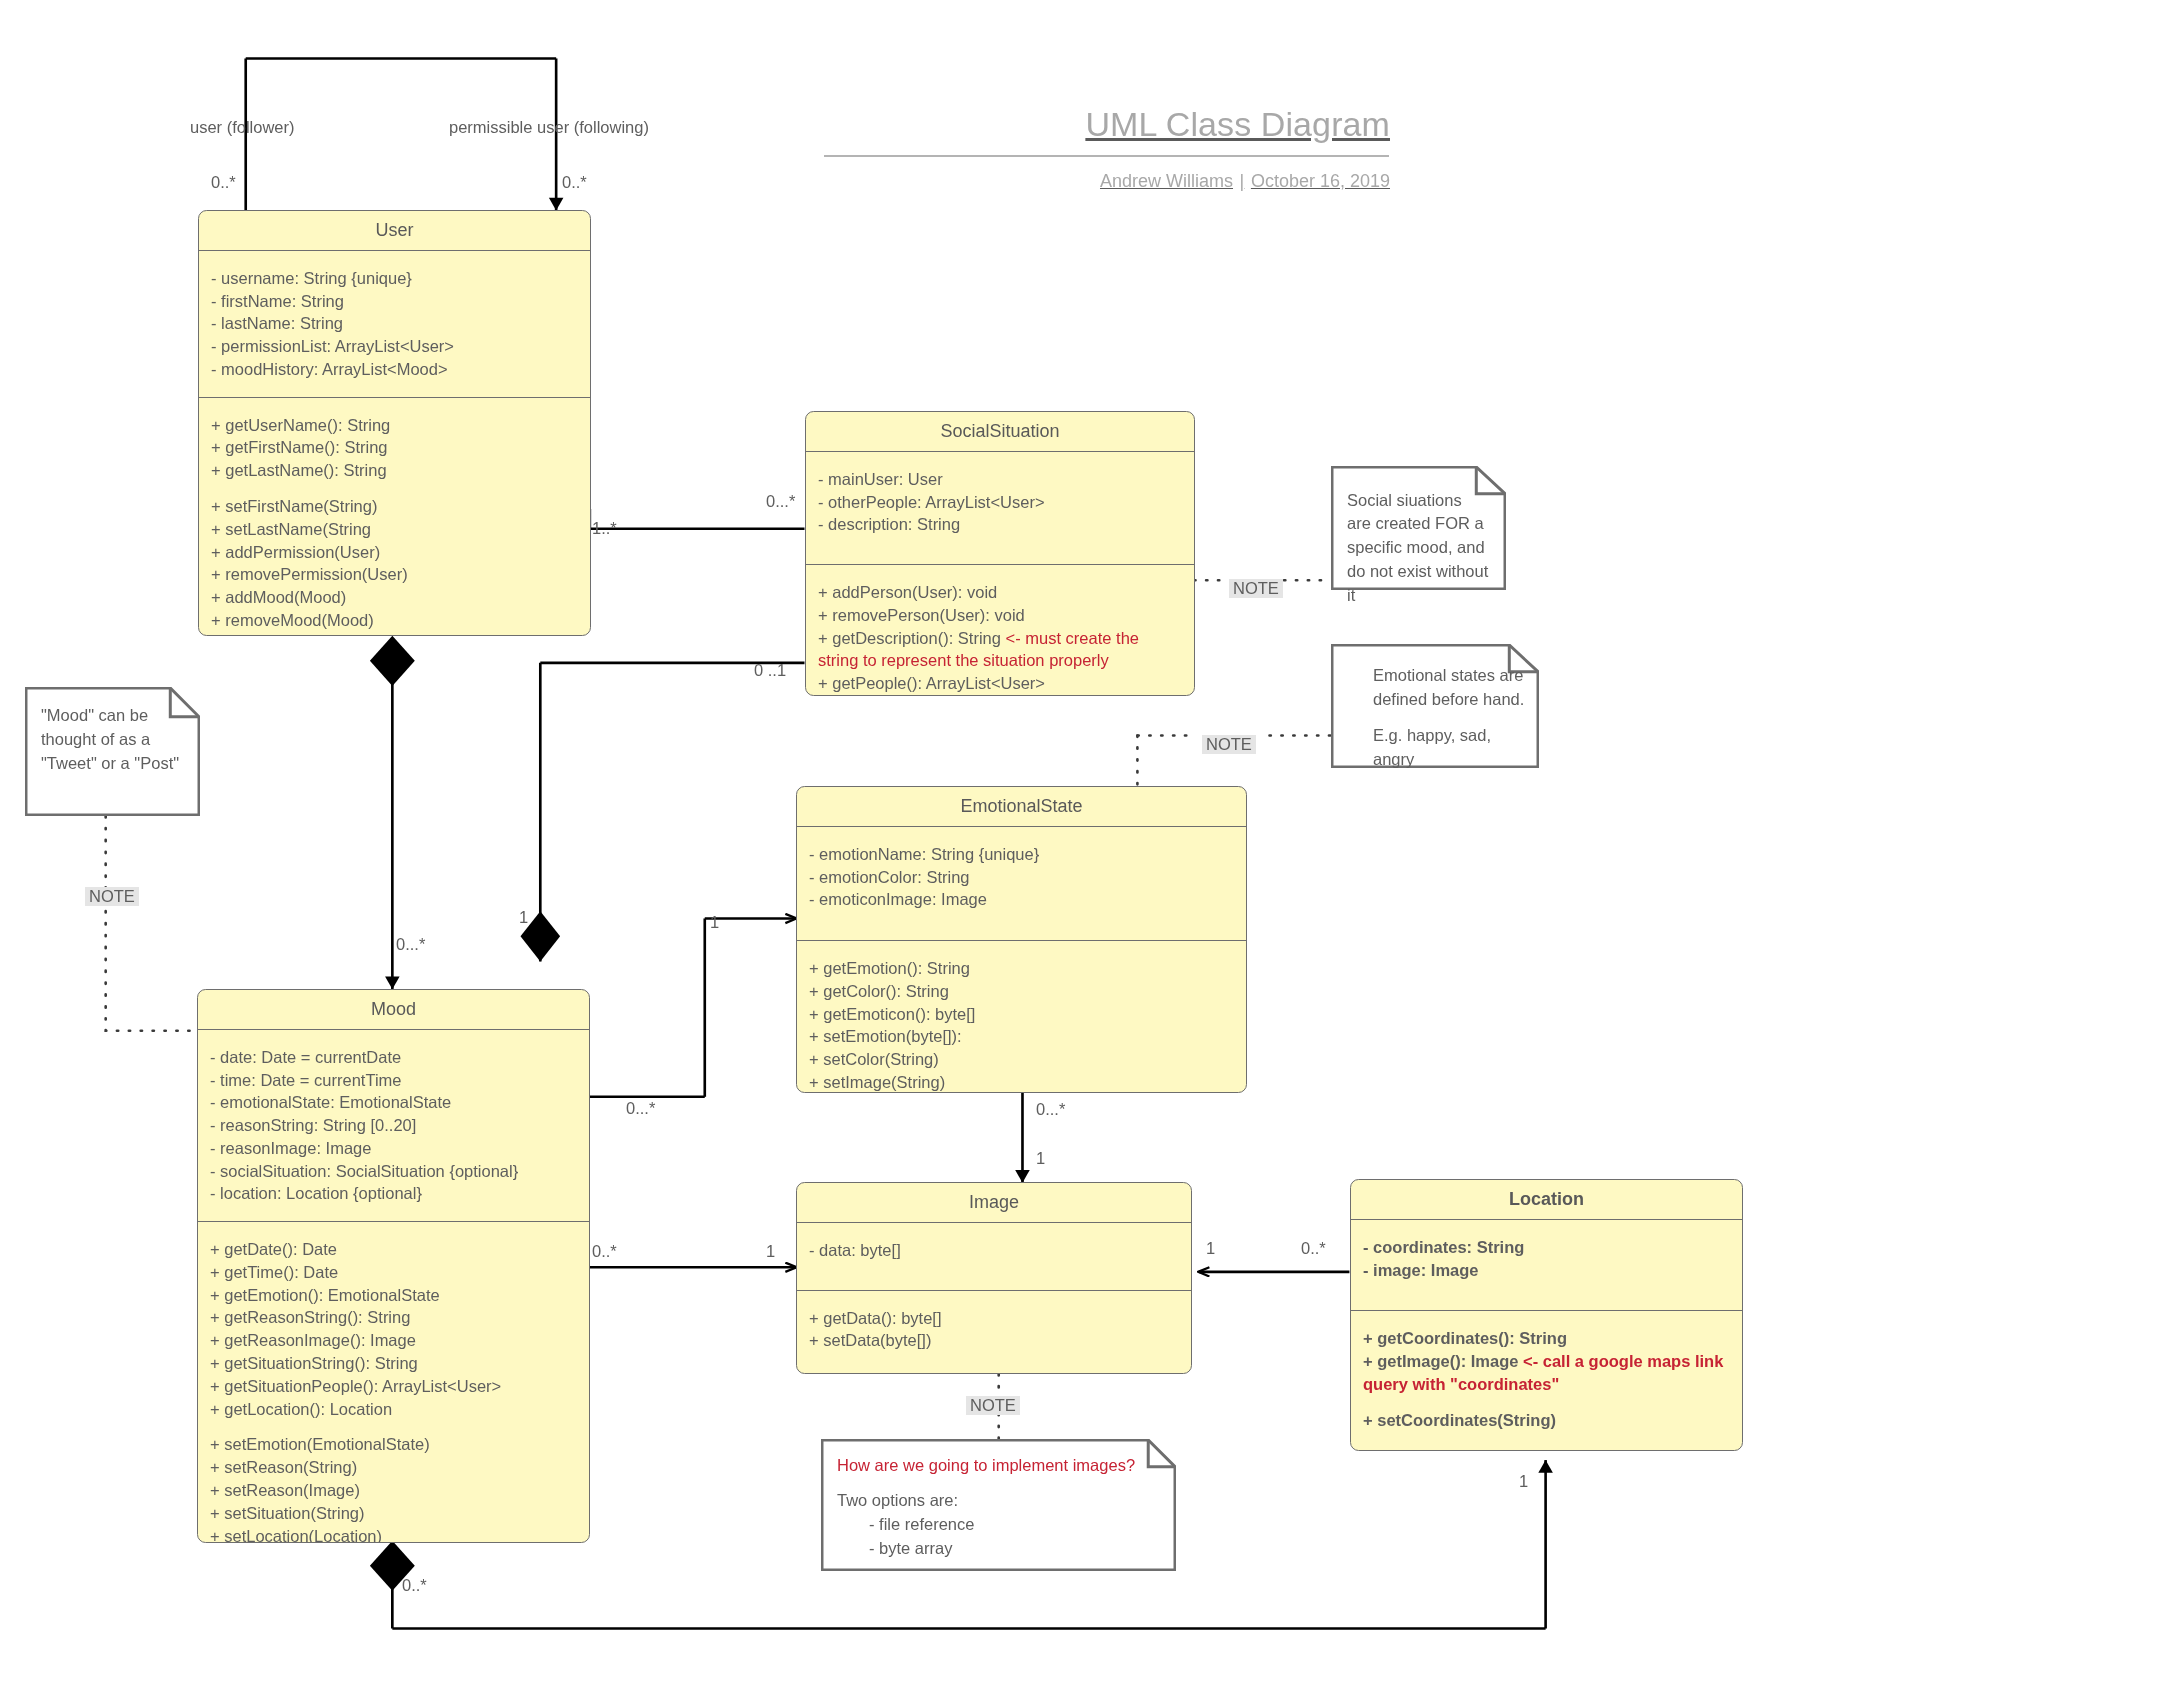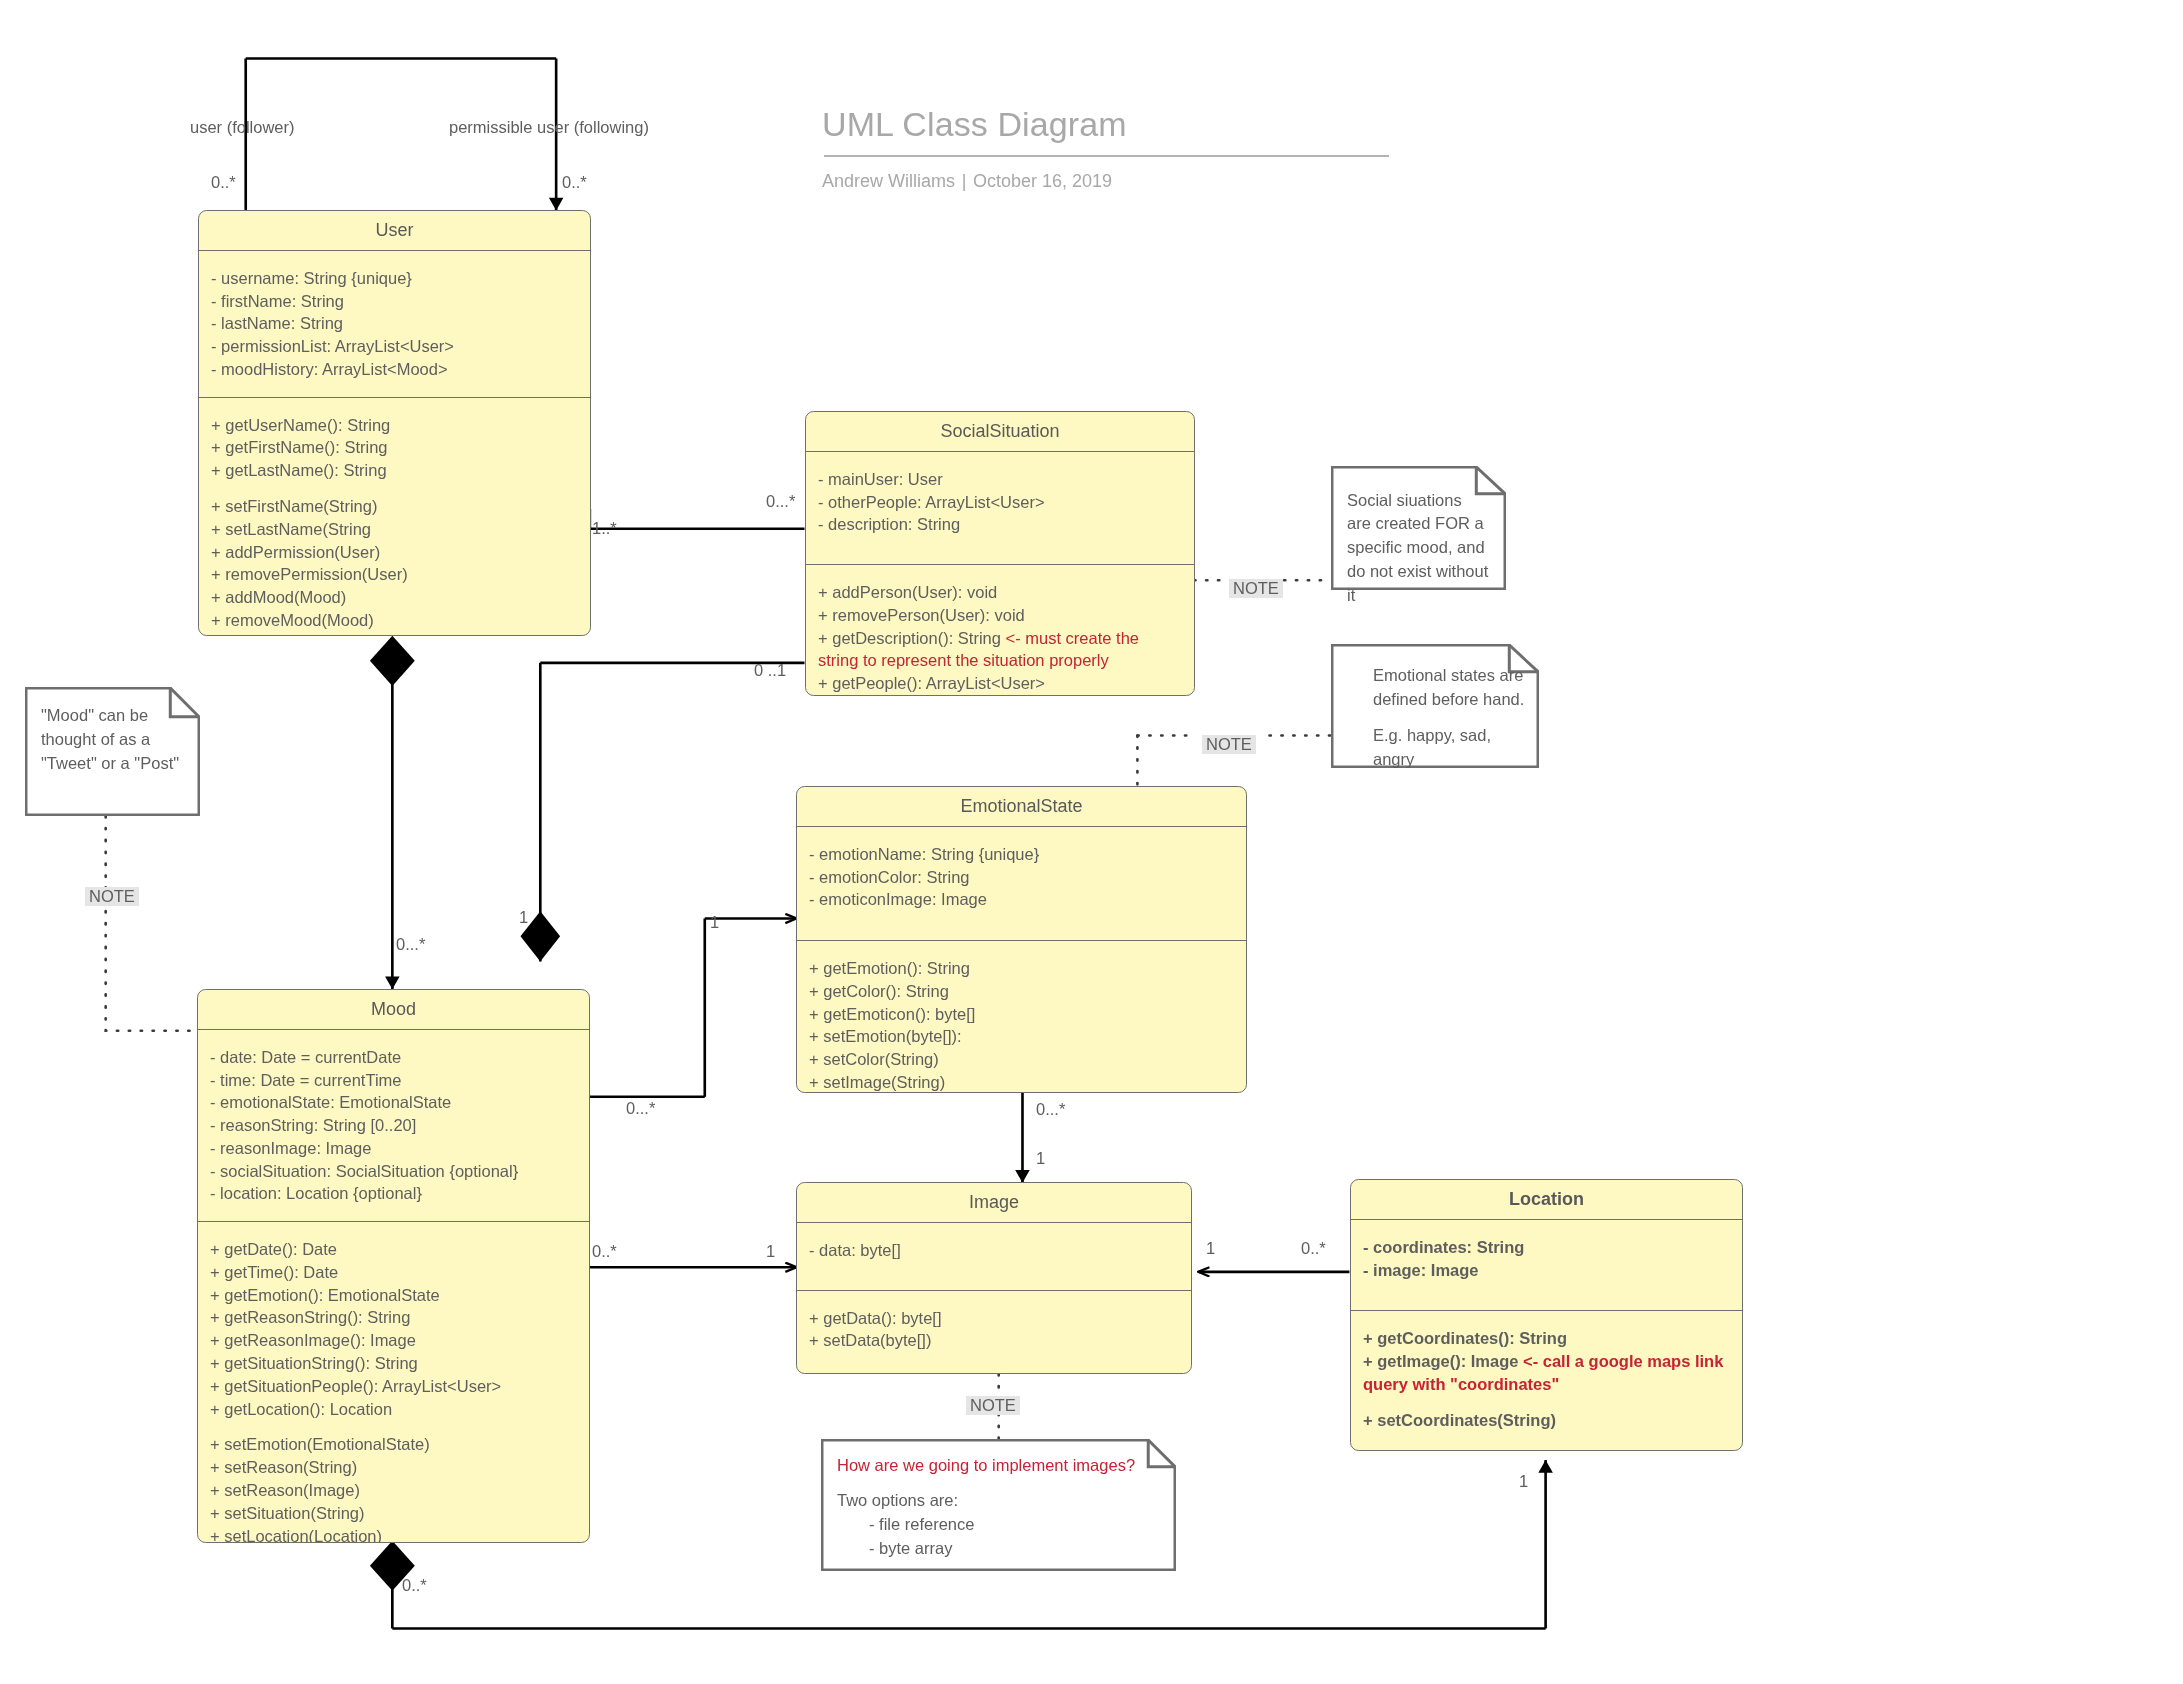--- a/index.html
+++ b/index.html
@@ -6,21 +6,21 @@
   html,body{margin:0;padding:0;background:#ffffff;}
   body{
     font-family:"Liberation Sans","DejaVu Sans",sans-serif;
     color:#5a5a5a;
     width:2183px;height:1685px;position:relative;overflow:hidden;
   }
   #stage{position:absolute;left:0;top:0;width:2183px;height:1685px;}
   #wires{position:absolute;left:0;top:0;width:2183px;height:1685px;pointer-events:none;}
 
   
-  .title-block{position:absolute;text-align:left;}
+  .title-block{position:absolute;text-align:right;text-decoration:underline;}
   .doc-title{
     font-size:34px;color:#a8a8a8;font-weight:normal;letter-spacing:0.1px;
     line-height:1.1;white-space:nowrap;
   }
   .title-rule{height:2px;background:#b4b4b4;margin:12px auto 0 auto;}
   .doc-sub{font-size:18px;color:#a8a8a8;margin-top:13.2px;white-space:nowrap;}
   .doc-sub .sep{padding:0 6.6px;}
 
   
   .uml-class{

